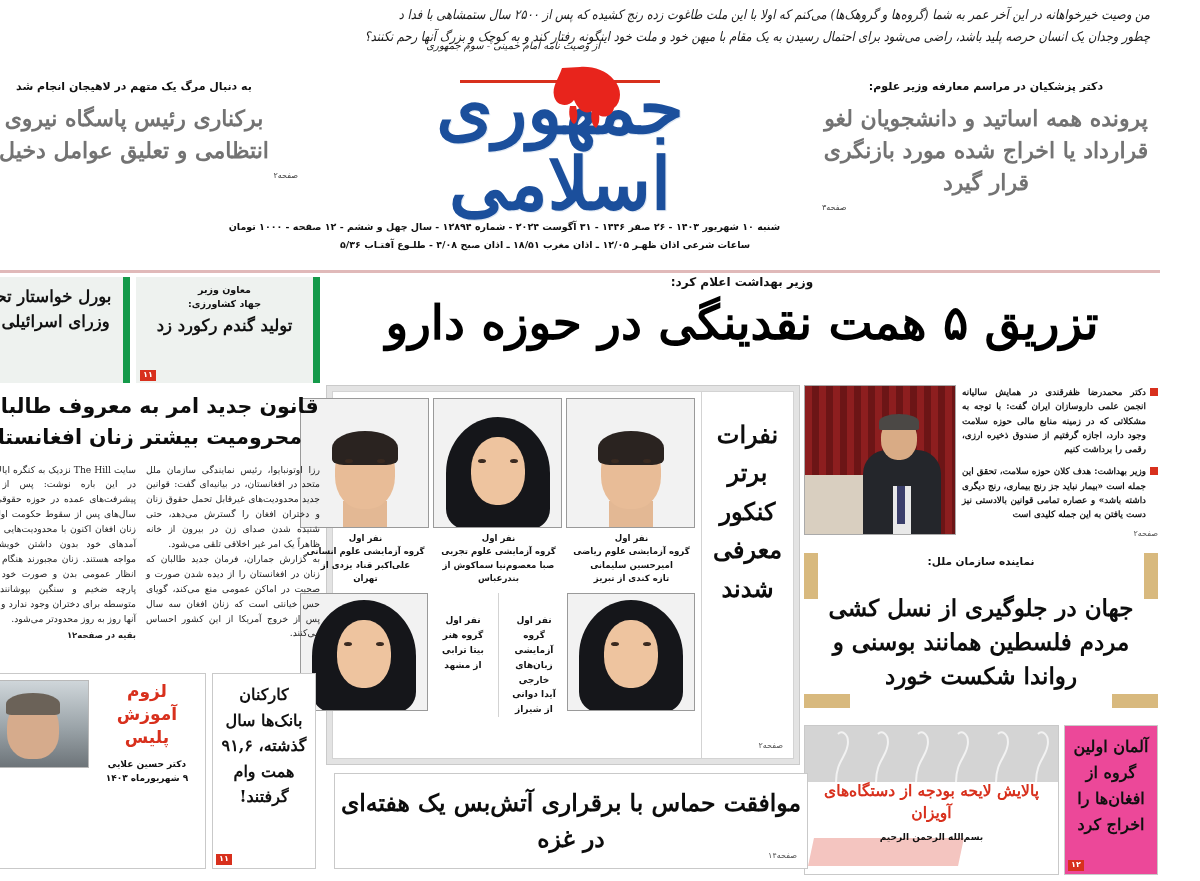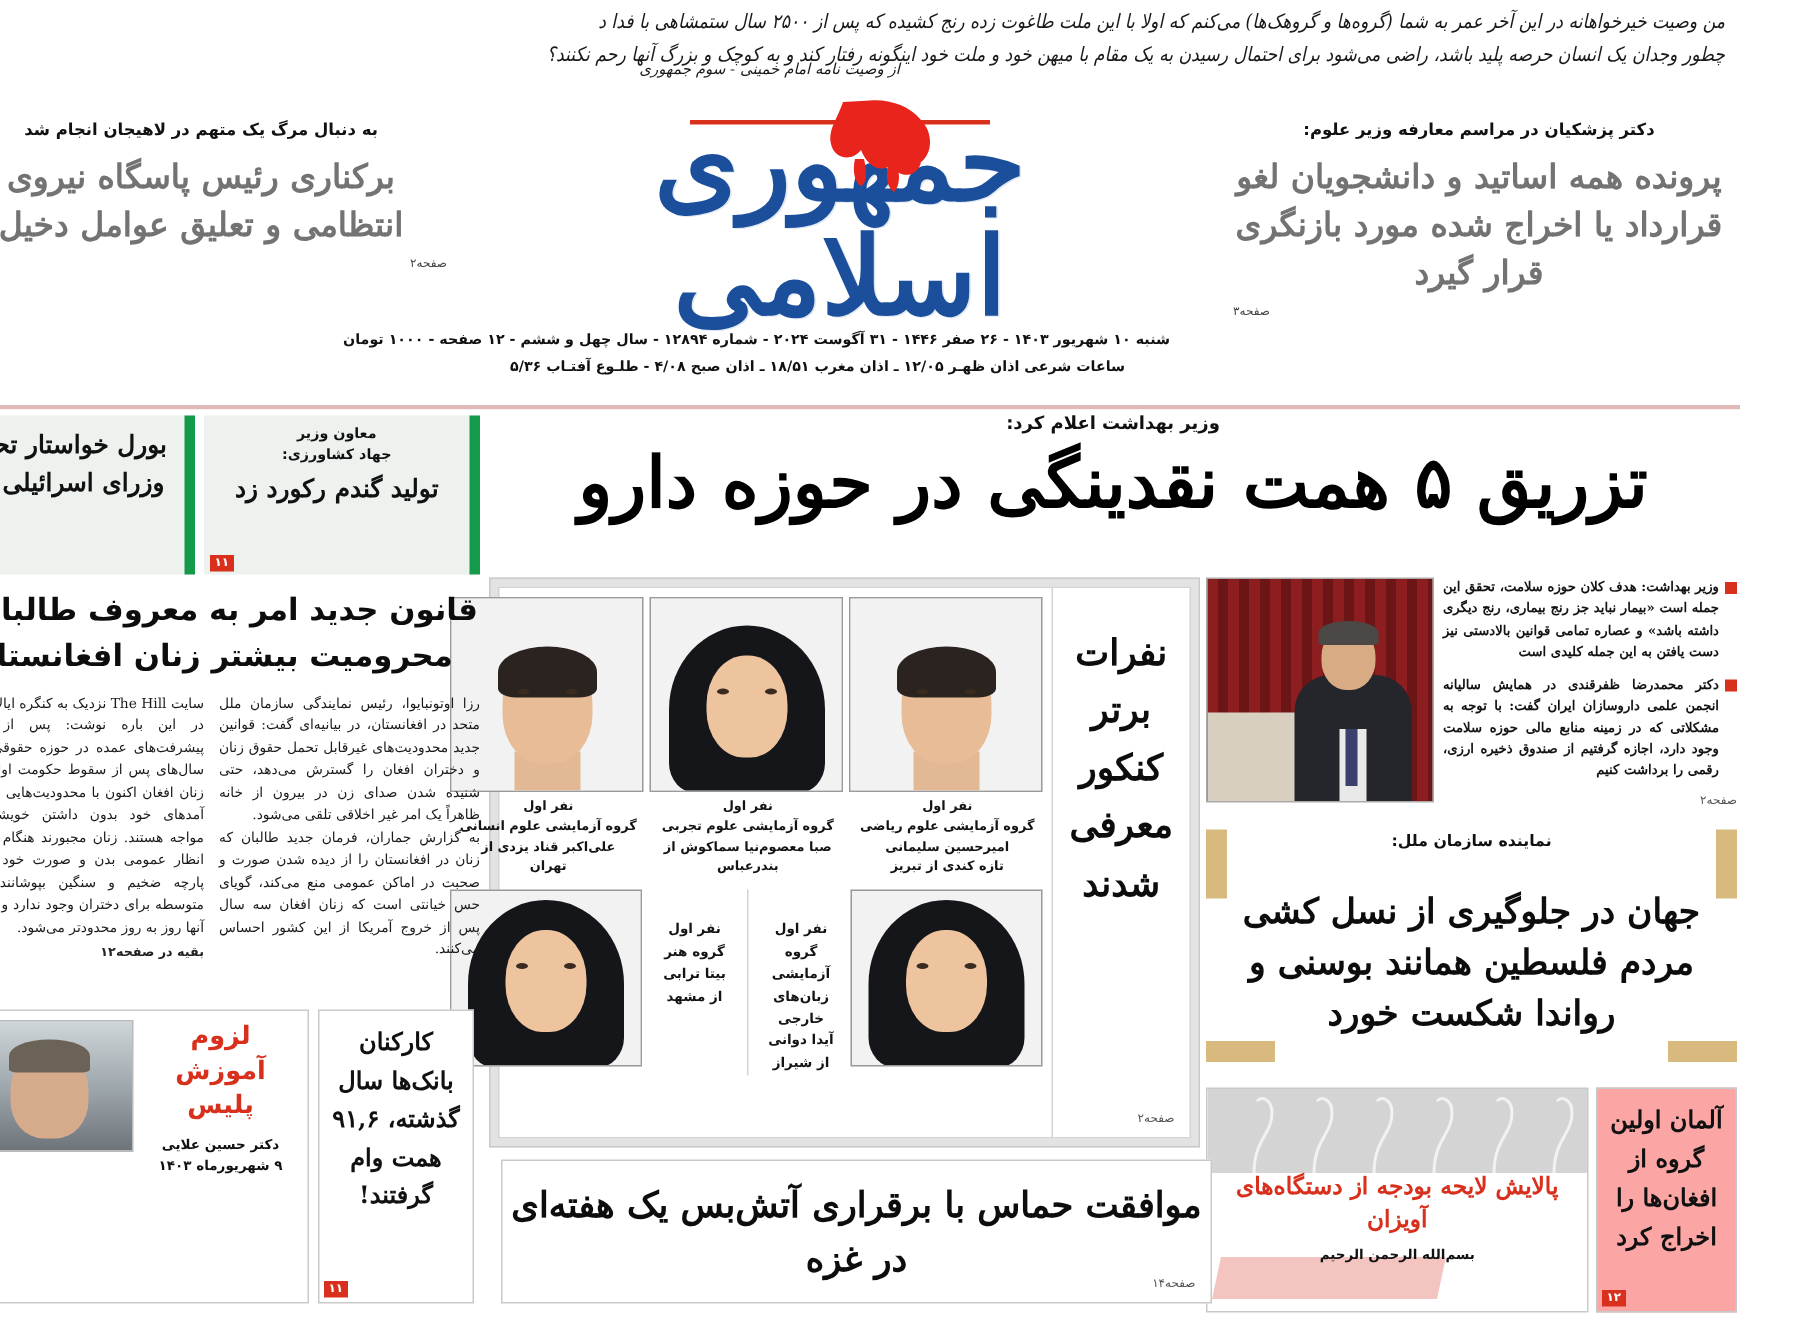--- a/index.html
+++ b/index.html
@@ -266,21 +266,21 @@
   .unrep .c2-r{right:0;} .unrep .c2-l{left:0;}
   .unrep .kick{font-size:10.5px;font-weight:700;color:#111;margin-bottom:24px;}
   .unrep h2{
     margin:0;font-size:23px;font-weight:700;line-height:1.48;color:#0d0d0d;
     font-family:"DejaVu Serif","Liberation Serif",serif;
   }
   .unrep .pg{font-size:8px;color:#555;text-align:right;margin-top:4px;padding-right:18px;}
 
   .bottomR{position:absolute;left:0;top:452px;width:354px;height:150px;display:flex;gap:5px;direction:rtl;}
   .boxGermany{
-    width:94px;border:1px solid #c9c9c9;background:#fca5a5;padding:8px 4px;box-sizing:border-box;
+    width:94px;border:1px solid #c9c9c9;background:#ec4899;padding:8px 4px;box-sizing:border-box;
     position:relative;direction:rtl;text-align:center;
   }
   .boxGermany .gh{
     font-size:16px;font-weight:700;line-height:1.62;color:#111;
     font-family:"DejaVu Serif","Liberation Serif",serif;
   }
   .boxGermany .lbadge{position:absolute;left:3px;bottom:3px;}
   .boxBudget{
     flex:1;border:1px solid #c9c9c9;background:#fff;box-sizing:border-box;position:relative;overflow:hidden;
   }
@@ -353,25 +353,25 @@
     <div class="colRight">
       <div class="mainhead">
         <div class="mh-kick2 rtl">وزیر بهداشت اعلام کرد:</div>
         <h1 class="rtl">تزریق ۵ همت نقدینگی در حوزه دارو</h1>
       </div>
 
       <div class="minister">
         <div class="min-text">
           <div class="min-item">
             <span class="min-sq"></span>
-            <p class="rtl">وزیر بهداشت: هدف کلان حوزه سلامت، تحقق این جمله است «بیمار نباید جز رنج بیماری، رنج دیگری داشته باشد» و عصاره تمامی قوانین بالادستی نیز دست یافتن به این جمله کلیدی است</p>
+            <p class="rtl">دکتر محمدرضا ظفرقندی در همایش سالیانه انجمن علمی داروسازان ایران گفت: با توجه به مشکلاتی که در زمینه منابع مالی حوزه سلامت وجود دارد، اجازه گرفتیم از صندوق ذخیره ارزی، رقمی را برداشت کنیم</p>
           </div>
           <div class="min-item">
             <span class="min-sq"></span>
-            <p class="rtl">دکتر محمدرضا ظفرقندی در همایش سالیانه انجمن علمی داروسازان ایران گفت: با توجه به مشکلاتی که در زمینه منابع مالی حوزه سلامت وجود دارد، اجازه گرفتیم از صندوق ذخیره ارزی، رقمی را برداشت کنیم</p>
+            <p class="rtl">وزیر بهداشت: هدف کلان حوزه سلامت، تحقق این جمله است «بیمار نباید جز رنج بیماری، رنج دیگری داشته باشد» و عصاره تمامی قوانین بالادستی نیز دست یافتن به این جمله کلیدی است</p>
           </div>
           <div class="min-pg rtl">صفحه۲</div>
         </div>
         <div class="min-photo">
           <div class="curtain"></div>
           <div class="podium"></div>
           <div class="suit"></div>
           <div class="shirt"></div>
           <div class="tie"></div>
           <div class="head"></div>

